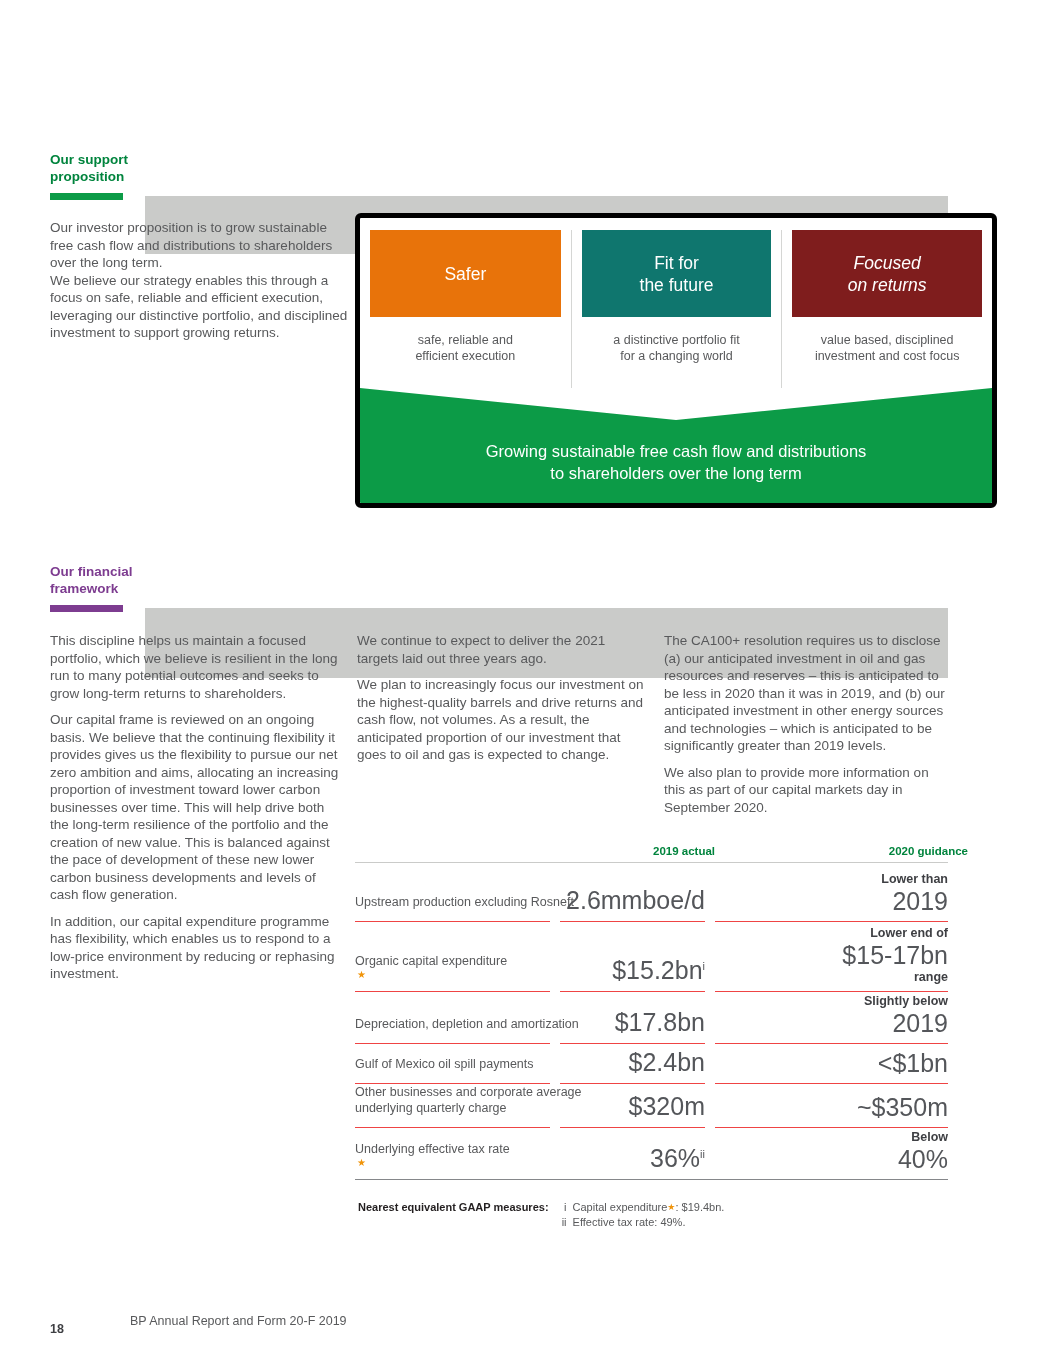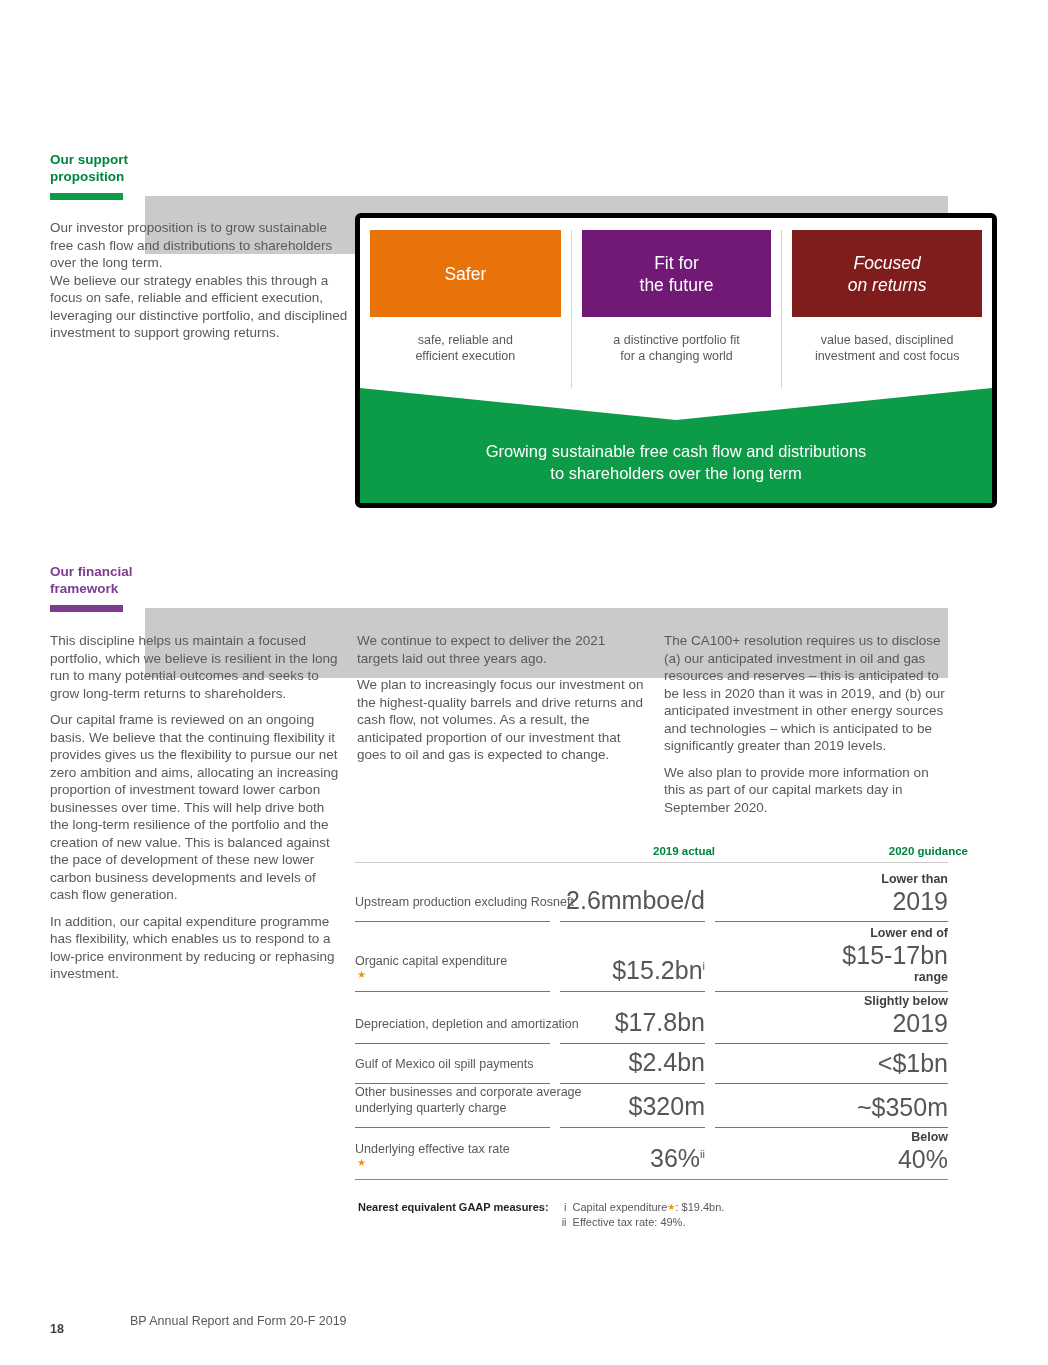--- a/index.html
+++ b/index.html
@@ -83,21 +83,21 @@
 We believe our strategy enables this through a focus on safe, reliable and efficient execution, leveraging our distinctive portfolio, and disciplined investment to support growing returns.</p>
 
   <div class="panel">
     <div class="pillars">
       <div class="pillar">
         <div class="pillar-box" style="background: rgb(232, 115, 10);">Safer</div>
         <p class="pillar-caption">safe, reliable and
 efficient execution</p>
       </div>
       <div class="pillar">
-        <div class="pillar-box" style="background: #701a75;">Fit for
+        <div class="pillar-box" style="background: #0f766e;">Fit for
 the future</div>
         <p class="pillar-caption">a distinctive portfolio fit
 for a changing world</p>
       </div>
       <div class="pillar">
         <div class="pillar-box" style="background: #7f1d1d; font-style: italic;">Focused
 on returns</div>
         <p class="pillar-caption">value based, disciplined
 investment and cost focus</p>
       </div>

